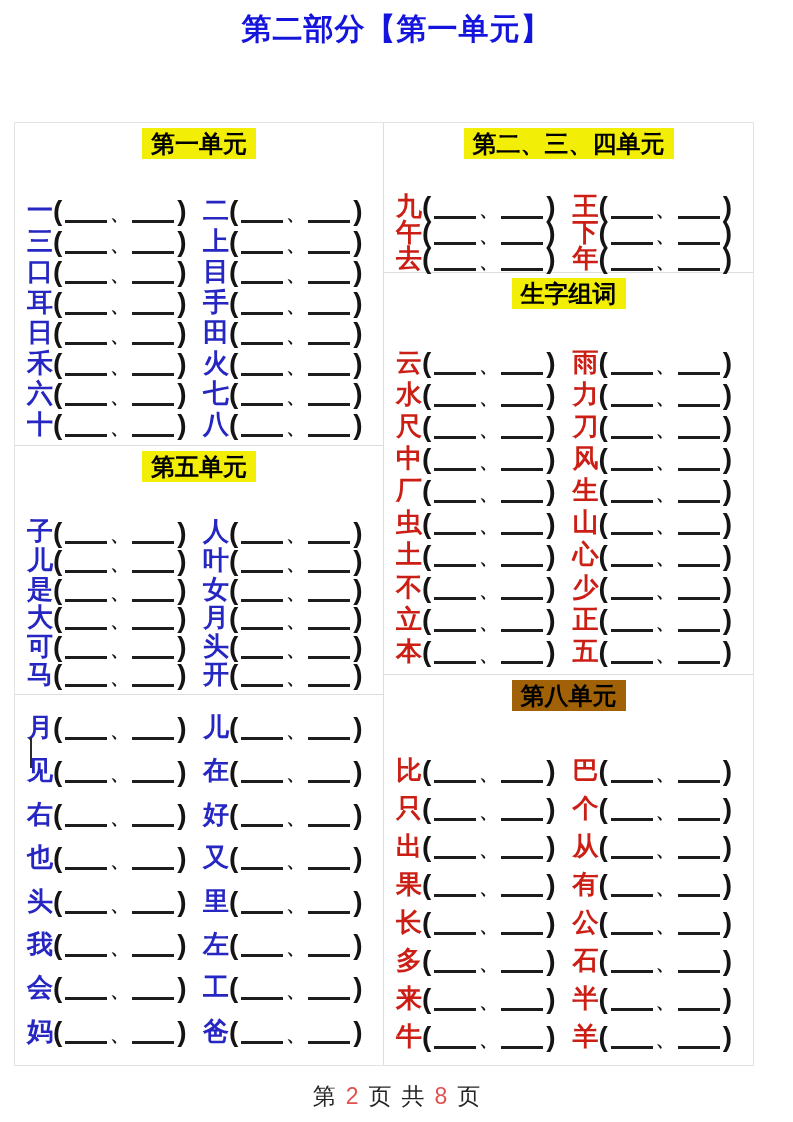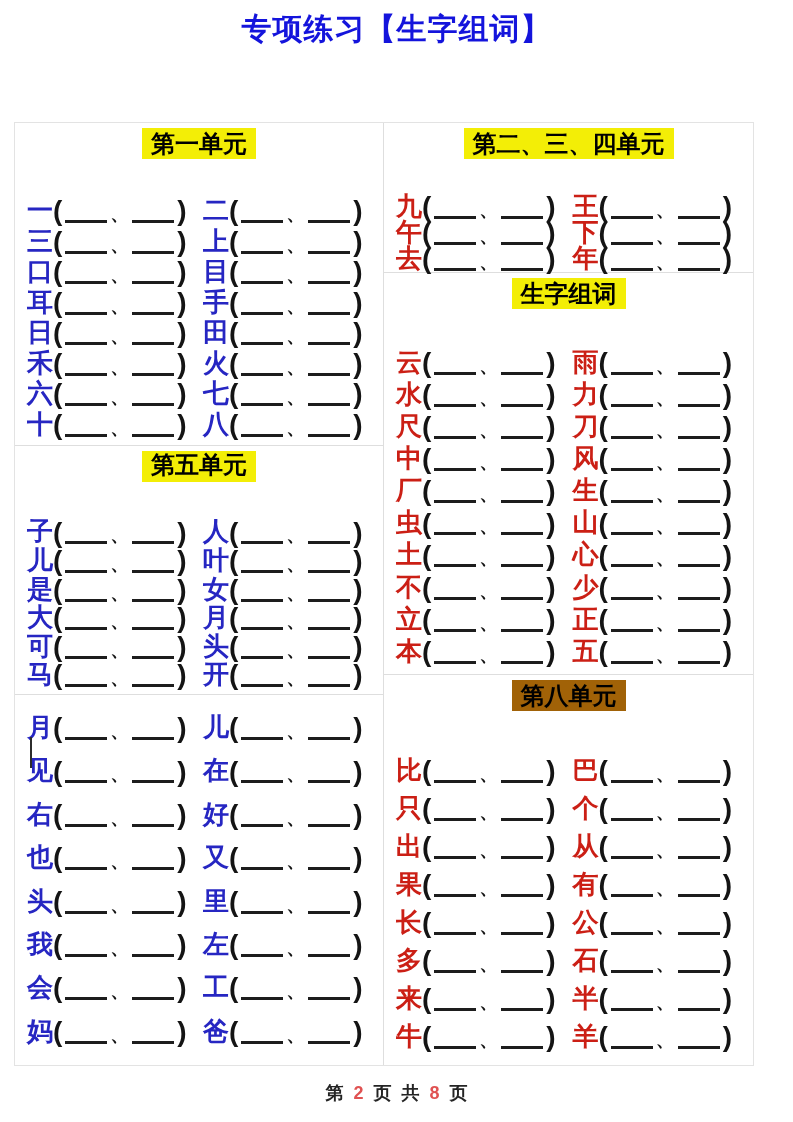--- a/index.html
+++ b/index.html
@@ -28,32 +28,32 @@
   .unit-header-wrap{text-align:center;padding-top:5px;}
   .unit-header{display:inline-block;font-size:24px;font-weight:bold;color:#000;padding:2px 9px 1px;line-height:1.15;}
   .rows{flex:1;display:flex;flex-direction:column;justify-content:space-evenly;padding:2px 4px 4px 12px;}
   .row{display:flex;align-items:flex-end;}
   .entry{flex:1;display:flex;align-items:flex-end;margin-right:2px;white-space:nowrap;}
   .hanzi{font-size:26px;font-weight:bold;line-height:1;font-family:"DejaVu Sans","Liberation Sans",sans-serif;}
   .paren{font-size:28px;font-weight:bold;color:#141414;line-height:.85;}
   .blank{display:inline-block;width:42px;height:18px;border-bottom:3px solid #1d1d1d;margin:0 3px;}
   .comma{font-size:19px;font-weight:bold;color:#141414;line-height:1;}
   
-  .footer{position:absolute;top:1081px;left:0;width:100%;text-align:center;font-size:18px;font-weight:bold;color:#242424;}
+  .footer{position:absolute;top:1081px;left:0;width:100%;text-align:center;font-size:23px;font-weight:normal;color:#242424;}
   .footer span{margin:0 5px;}
   
   .artifact{position:absolute;left:30px;top:737px;width:2px;height:31px;background:#2c2c2c;}
 </style>
 </head>
 <body>
 
 <div class="page">
 
 
-  <div class="title-line2" style="color: rgb(20, 20, 220);">专项练习【生字组词】</div>
+  <div class="title-line2" style="color: rgb(20, 20, 220);">第二部分【第一单元】</div>
 
   <div class="content">
     <div class="col col-left">
         <div class="section">
           <div class="unit-header-wrap"><span class="unit-header" style="background: rgb(243, 238, 6);">第一单元</span></div>
           <div class="rows">
             <div class="row">
               <span class="entry">
                 <span class="hanzi" style="color: rgb(38, 38, 194);">一</span>
                 <span class="paren">(</span>
@@ -193,21 +193,21 @@
                 <span class="paren">(</span>
                 <span class="blank"></span>
                 <span class="comma">、</span>
                 <span class="blank"></span>
                 <span class="paren">)</span>
               </span>
             </div>
           </div>
         </div>
         <div class="section">
-          <div class="unit-header-wrap"><span class="unit-header" style="background: rgb(243, 238, 6); font-family: Liberation Mono, monospace;">第五单元</span></div>
+          <div class="unit-header-wrap"><span class="unit-header" style="background: rgb(243, 238, 6);">第五单元</span></div>
           <div class="rows">
             <div class="row">
               <span class="entry">
                 <span class="hanzi" style="color: rgb(38, 38, 194);">子</span>
                 <span class="paren">(</span>
                 <span class="blank"></span>
                 <span class="comma">、</span>
                 <span class="blank"></span>
                 <span class="paren">)</span>
               </span>

